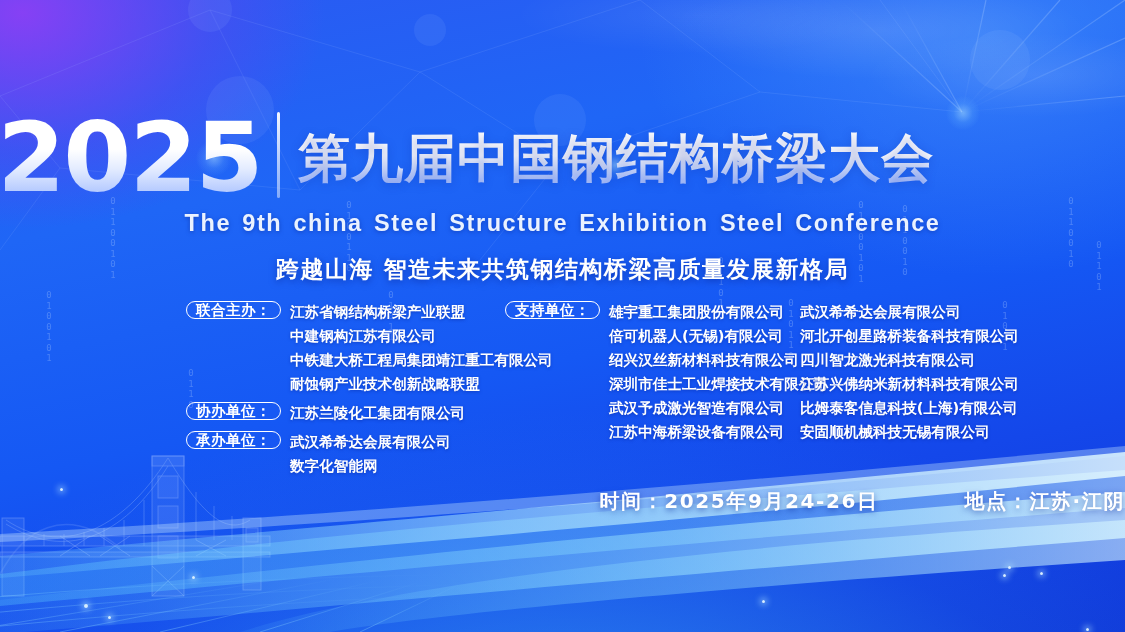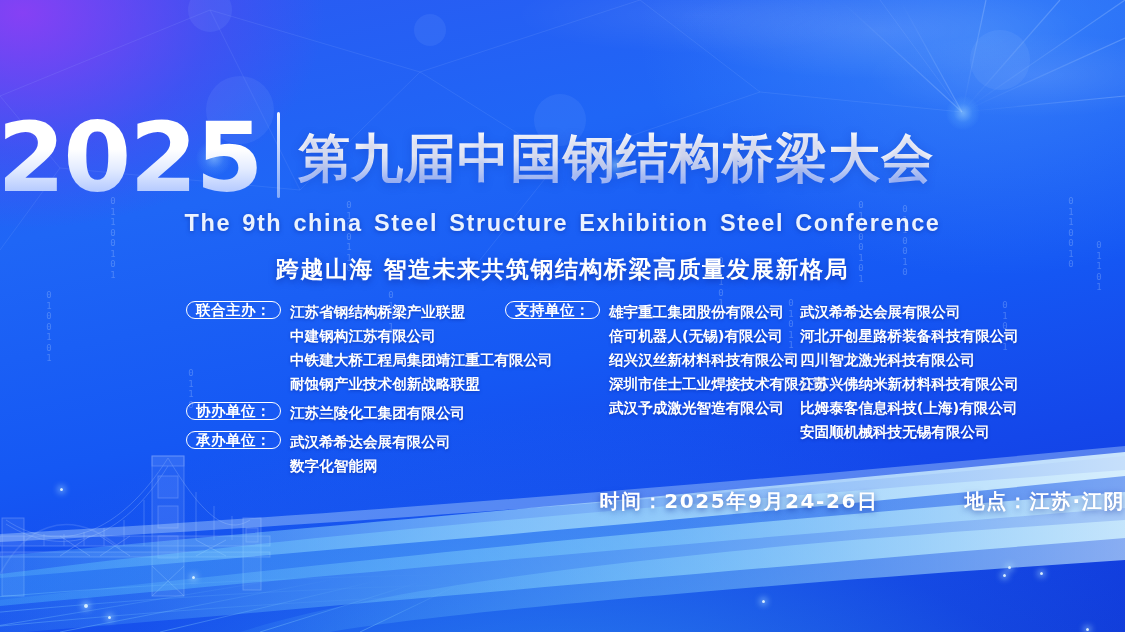--- a/index.html
+++ b/index.html
@@ -300,20 +300,21 @@
 
     <div class="col col-b">
       <div class="grp">
         <span class="pill">支持单位：</span>
         <div class="names">
           <div class="nm">雄宇重工集团股份有限公司</div>
           <div class="nm">倍可机器人(无锡)有限公司</div>
           <div class="nm">绍兴汉丝新材料科技有限公司</div>
           <div class="nm">深圳市佳士工业焊接技术有限公司</div>
           <div class="nm">武汉予成激光智造有限公司</div>
+          <div class="nm">江苏中海桥梁设备有限公司</div>
         </div>
       </div>
     </div>
 
     <div class="col col-c">
       <div class="names">
         <div class="nm">武汉希希达会展有限公司</div>
         <div class="nm">河北开创星路桥装备科技有限公司</div>
         <div class="nm">四川智龙激光科技有限公司</div>
         <div class="nm">江苏兴佛纳米新材料科技有限公司</div>

